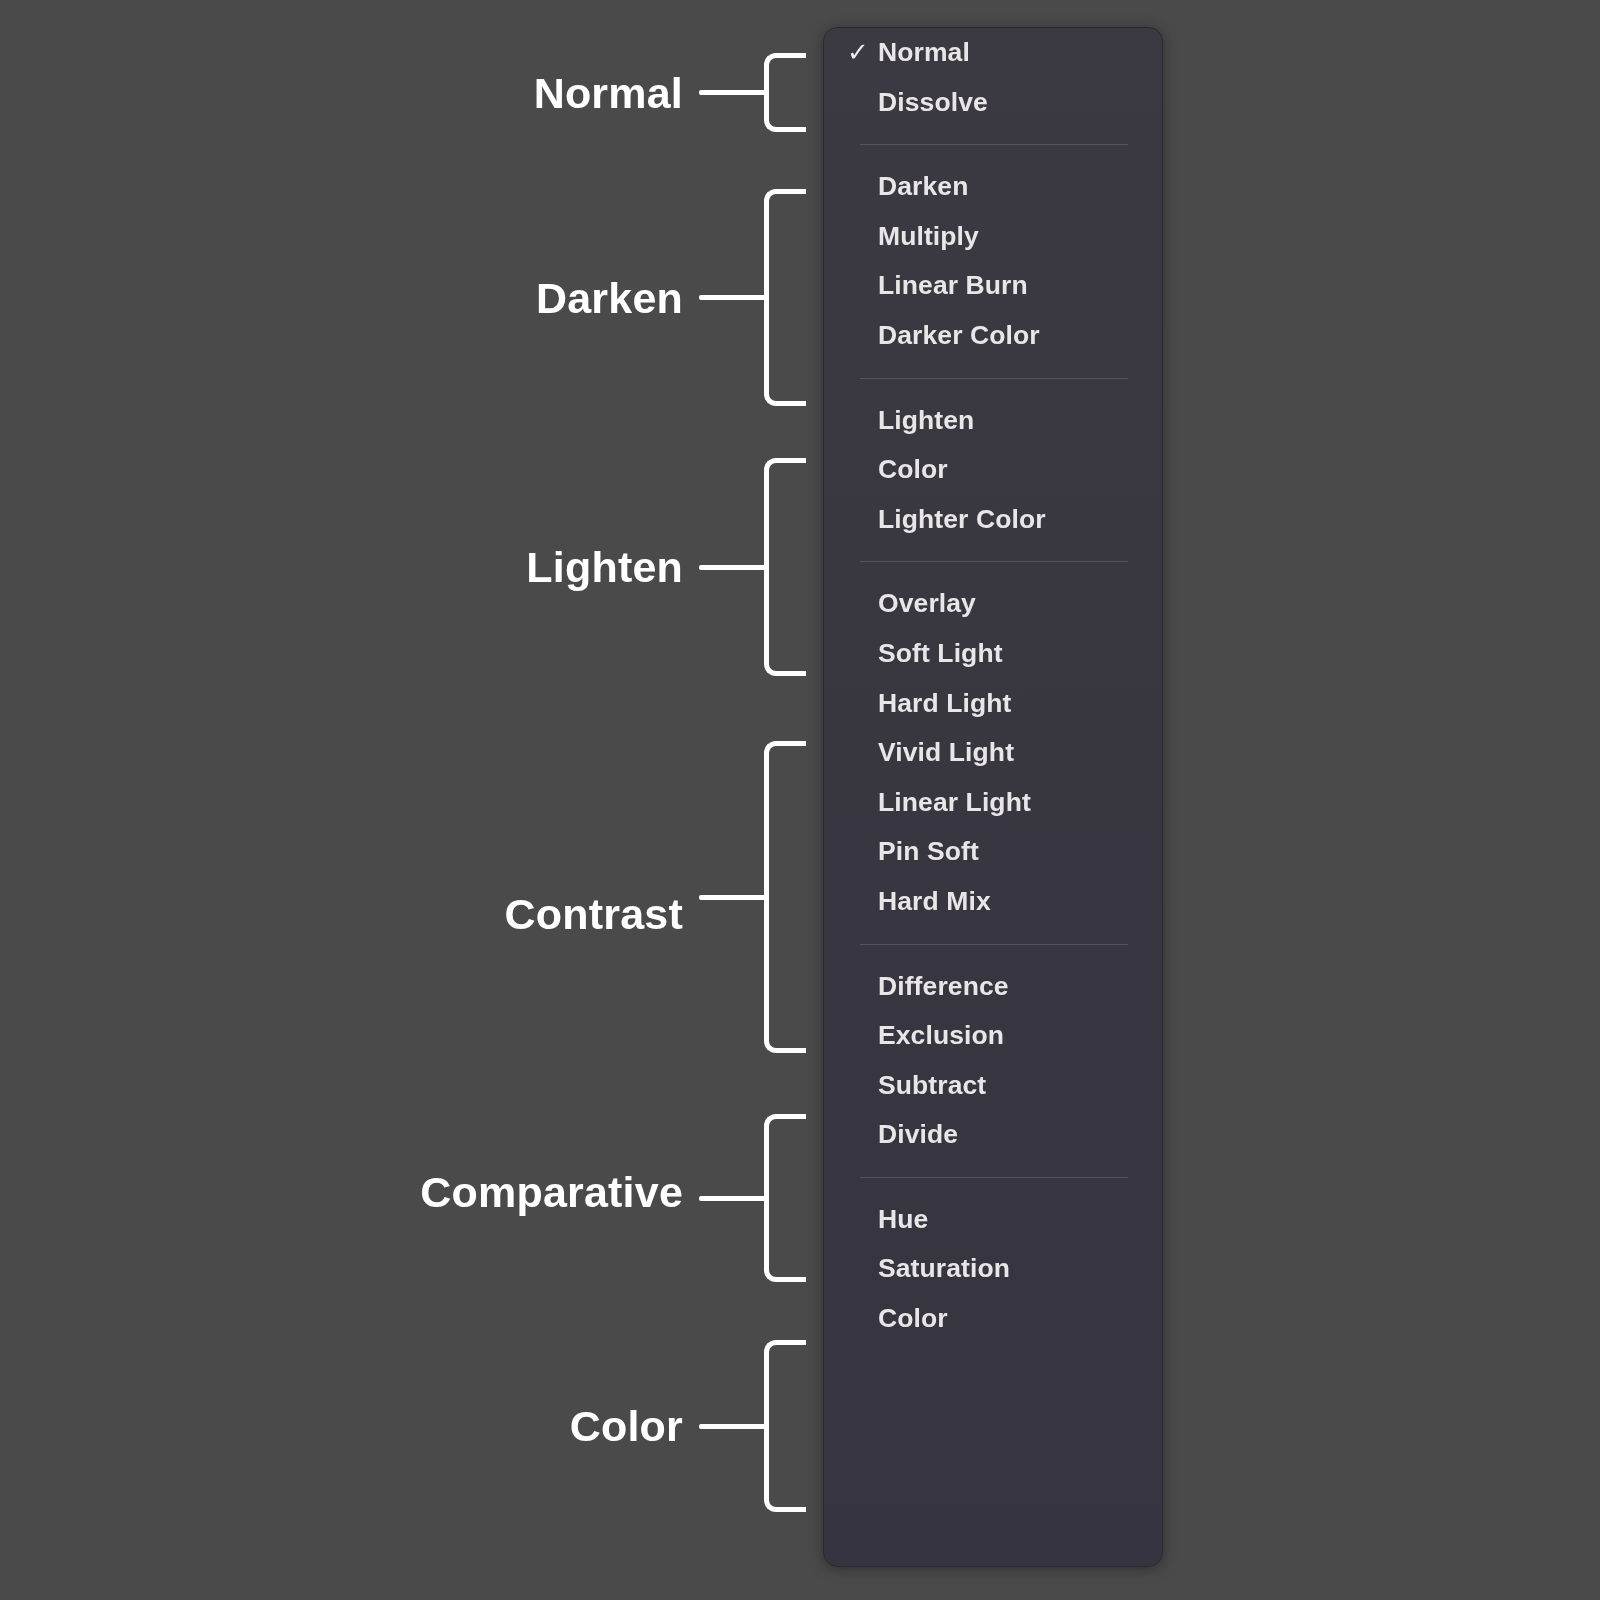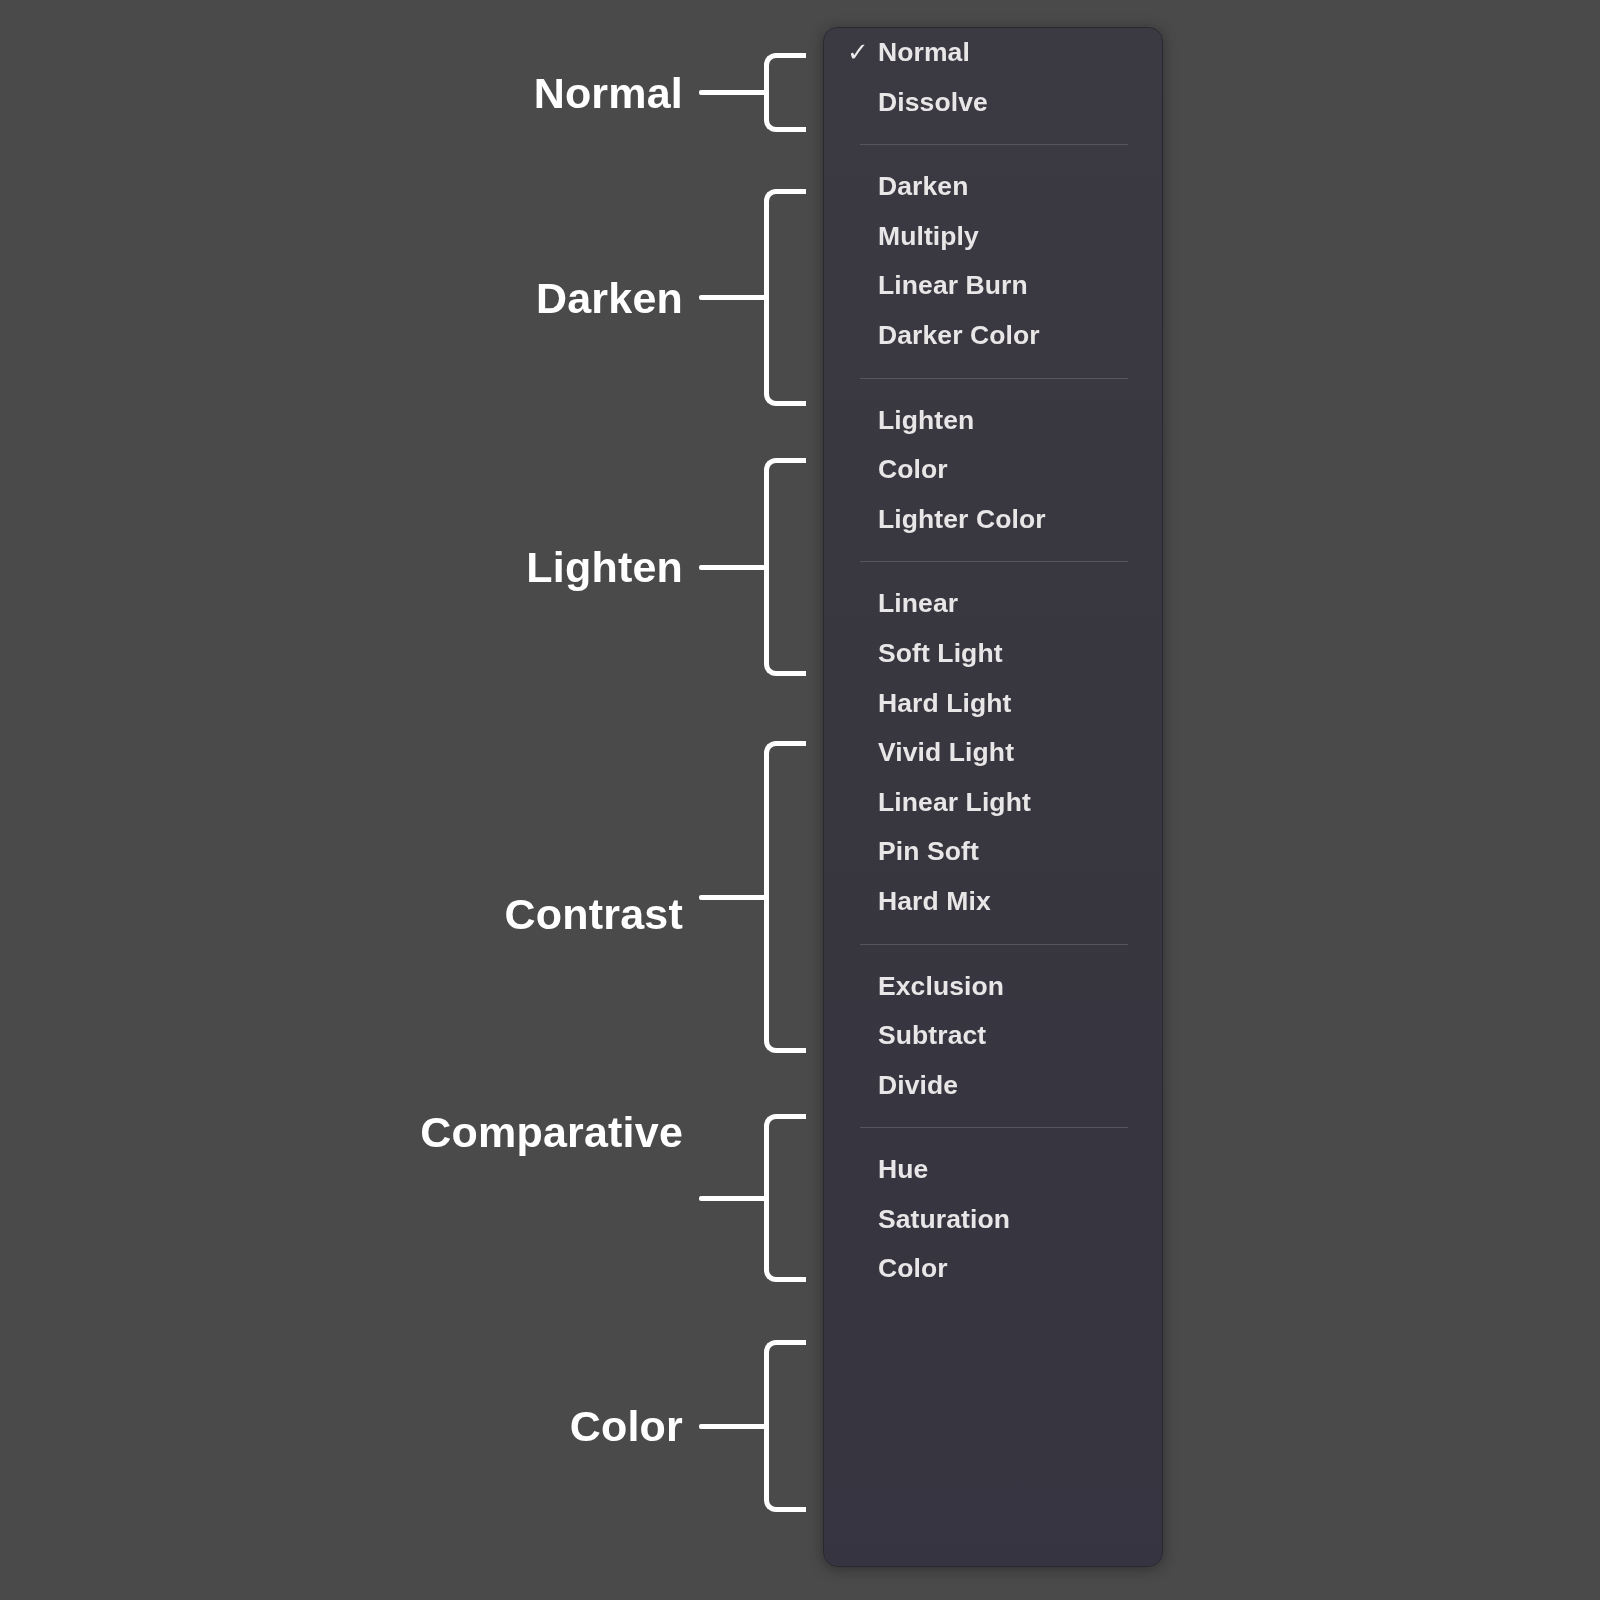--- a/index.html
+++ b/index.html
@@ -120,21 +120,21 @@
       <div class="tick" style="left: 699px; width: 70px; top: 295px;"></div>
       <div class="group-label" style="right: 917px; top: 297.5px;">Darken</div>
       <div class="bracket" style="left: 764px; top: 458px; height: 218px;"></div>
       <div class="tick" style="left: 699px; width: 70px; top: 564.5px;"></div>
       <div class="group-label" style="right: 917px; top: 567px;">Lighten</div>
       <div class="bracket" style="left: 764px; top: 741px; height: 312px;"></div>
       <div class="tick" style="left: 699px; width: 70px; top: 894.5px;"></div>
       <div class="group-label" style="right: 917px; top: 914px;">Contrast</div>
       <div class="bracket" style="left: 764px; top: 1114px; height: 168px;"></div>
       <div class="tick" style="left: 699px; width: 70px; top: 1195.5px;"></div>
-      <div class="group-label" style="right: 917px; top: 1132px;">Comparative</div>
+      <div class="group-label" style="right: 917px; top: 1192px;">Comparative</div>
       <div class="bracket" style="left: 764px; top: 1340px; height: 172px;"></div>
       <div class="tick" style="left: 699px; width: 70px; top: 1423.5px;"></div>
       <div class="group-label" style="right: 917px; top: 1426px;">Color</div>
     </div>
 
   <div class="menu-panel">
     <div class="menu-list" id="menu-list">
         <div class="menu-group">
           <div class="menu-item"><span class="check">✓</span><span>Normal</span></div>
           <div class="menu-item"><span>Dissolve</span></div>
@@ -147,30 +147,31 @@
           <div class="menu-item"><span>Darker Color</span></div>
         </div>
         <div class="menu-sep"></div>
         <div class="menu-group">
           <div class="menu-item"><span>Lighten</span></div>
           <div class="menu-item"><span>Color</span></div>
           <div class="menu-item"><span>Lighter Color</span></div>
         </div>
         <div class="menu-sep"></div>
         <div class="menu-group">
-          <div class="menu-item"><span>Linear</span></div>
+          <div class="menu-item"><span>Overlay</span></div>
           <div class="menu-item"><span>Soft Light</span></div>
           <div class="menu-item"><span>Hard Light</span></div>
           <div class="menu-item"><span>Vivid Light</span></div>
           <div class="menu-item"><span>Linear Light</span></div>
           <div class="menu-item"><span>Pin Soft</span></div>
           <div class="menu-item"><span>Hard Mix</span></div>
         </div>
         <div class="menu-sep"></div>
         <div class="menu-group">
+          <div class="menu-item"><span>Difference</span></div>
           <div class="menu-item"><span>Exclusion</span></div>
           <div class="menu-item"><span>Subtract</span></div>
           <div class="menu-item"><span>Divide</span></div>
         </div>
         <div class="menu-sep"></div>
         <div class="menu-group">
           <div class="menu-item"><span>Hue</span></div>
           <div class="menu-item"><span>Saturation</span></div>
           <div class="menu-item"><span>Color</span></div>
         </div>

